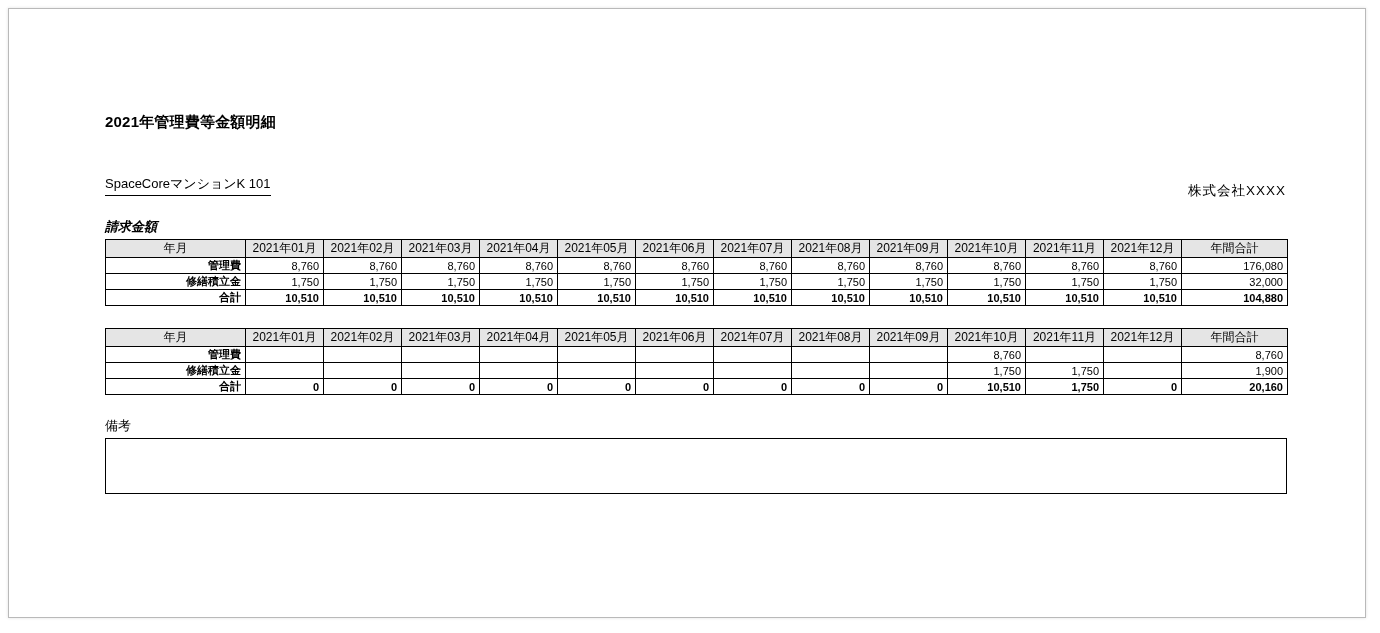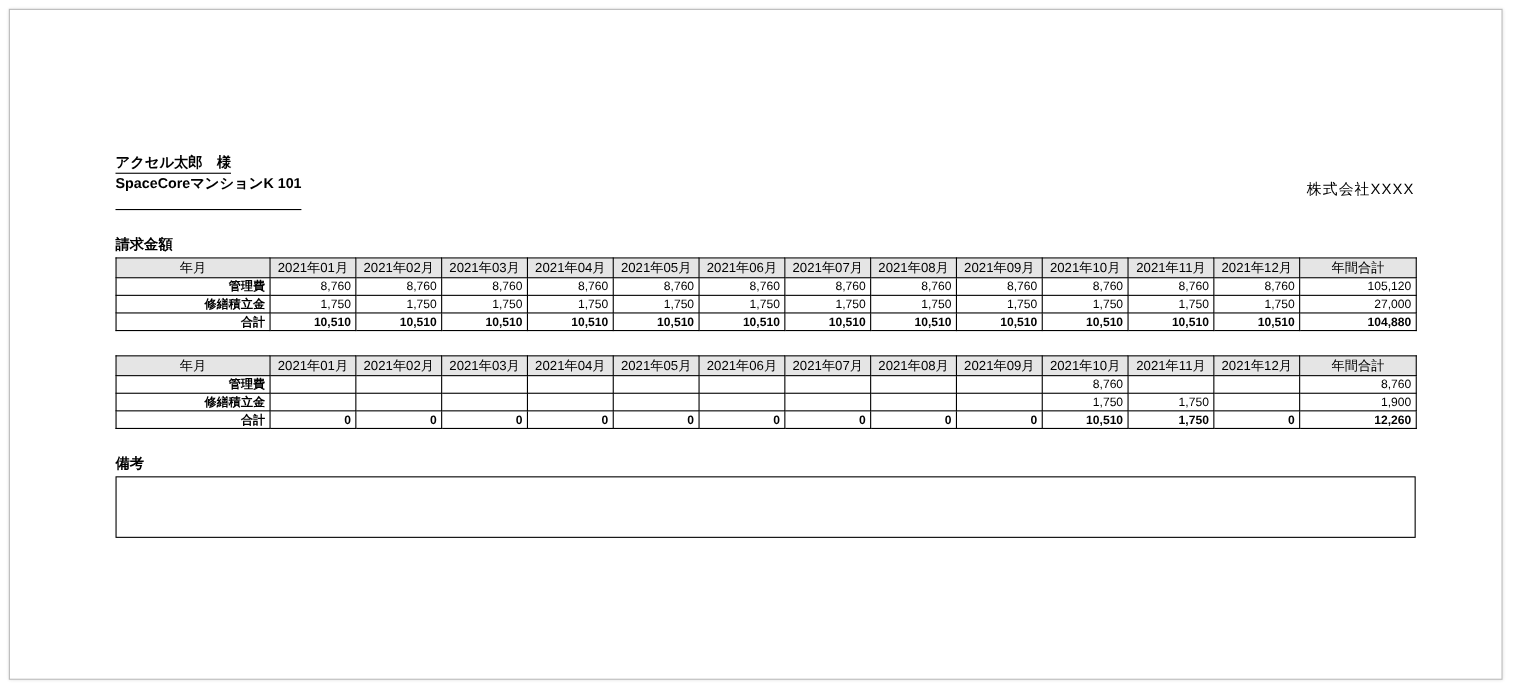--- a/index.html
+++ b/index.html
@@ -44,41 +44,42 @@
   .addressee-line {
     font-size: 13px;
     font-weight: bold;
     display: inline-block;
     border-bottom: 1px solid #000;
     padding-bottom: 1px;
     line-height: 17px;
   }
   .addressee-line2 {
     font-size: 13px;
-    font-weight: bold;
+    font-weight: normal;
     display: inline-block;
     border-bottom: 1px solid #000;
-    padding-bottom: 15px;
+    padding-bottom: 3px;
     line-height: 17px;
-    margin-top: 0;
+    margin-top: 17px;
   }
   .issuer {
     position: absolute;
     right: 1px;
     top: 24px;
     font-size: 13.5px;
     letter-spacing: 1px;
   }
   .section {
     margin-top: 22px;
   }
   .section-title {
     font-size: 13px;
     font-weight: bold;
     margin-bottom: 3px;
+    font-style: italic;
   }
   table.grid {
     border-collapse: collapse;
     width: 1182px;
     table-layout: fixed;
     font-size: 11px;
   }
   table.grid th, table.grid td {
     border: 1px solid #000000;
     height: 16px;
@@ -108,39 +109,39 @@
   }
   col.label-col { width: 140px; }
   col.month-col { width: 78px; }
   col.total-col { width: 106px; }
 
   .remarks-section {
     margin-top: 22px;
   }
   .remarks-title {
     font-size: 13px;
-    font-weight: bold;
+    font-weight: normal;
     margin-bottom: 3px;
   }
   .remarks-box {
     width: 1182px;
     height: 56px;
     border: 1px solid #000000;
     box-sizing: border-box;
   }
 </style>
 </head>
 <body>
 
 <div class="page">
   <div class="content">
 
+    <div class="doc-title">2021年管理費等金額明細</div>
 
     <div class="addressee-block">
-      <div><span class="addressee-line">アクセル太郎　様</span></div>
       <div><span class="addressee-line2">SpaceCoreマンションK 101</span></div>
       <div class="issuer">株式会社XXXX</div>
     </div>
 
     <div class="section">
       <div class="section-title">請求金額</div>
       <table class="grid">
         <colgroup>
           <col class="label-col">
           <col class="month-col">
@@ -183,37 +184,37 @@
             <td class="num">8,760</td>
             <td class="num">8,760</td>
             <td class="num">8,760</td>
             <td class="num">8,760</td>
             <td class="num">8,760</td>
             <td class="num">8,760</td>
             <td class="num">8,760</td>
             <td class="num">8,760</td>
             <td class="num">8,760</td>
             <td class="num">8,760</td>
-            <td class="num">105,120</td>
+            <td class="num">176,080</td>
           </tr>
           <tr>
             <td class="rowhead">修繕積立金</td>
             <td class="num">1,750</td>
             <td class="num">1,750</td>
             <td class="num">1,750</td>
             <td class="num">1,750</td>
             <td class="num">1,750</td>
             <td class="num">1,750</td>
             <td class="num">1,750</td>
             <td class="num">1,750</td>
             <td class="num">1,750</td>
             <td class="num">1,750</td>
             <td class="num">1,750</td>
             <td class="num">1,750</td>
-            <td class="num">27,000</td>
+            <td class="num">32,000</td>
           </tr>
           <tr class="total">
             <td class="rowhead">合計</td>
             <td class="num">10,510</td>
             <td class="num">10,510</td>
             <td class="num">10,510</td>
             <td class="num">10,510</td>
             <td class="num">10,510</td>
             <td class="num">10,510</td>
             <td class="num">10,510</td>
@@ -304,21 +305,21 @@
             <td class="num">0</td>
             <td class="num">0</td>
             <td class="num">0</td>
             <td class="num">0</td>
             <td class="num">0</td>
             <td class="num">0</td>
             <td class="num">0</td>
             <td class="num">10,510</td>
             <td class="num">1,750</td>
             <td class="num">0</td>
-            <td class="num">12,260</td>
+            <td class="num">20,160</td>
           </tr>
         </tbody>
       </table>
     </div>
 
     <div class="remarks-section">
       <div class="remarks-title">備考</div>
       <div class="remarks-box"></div>
     </div>
 

